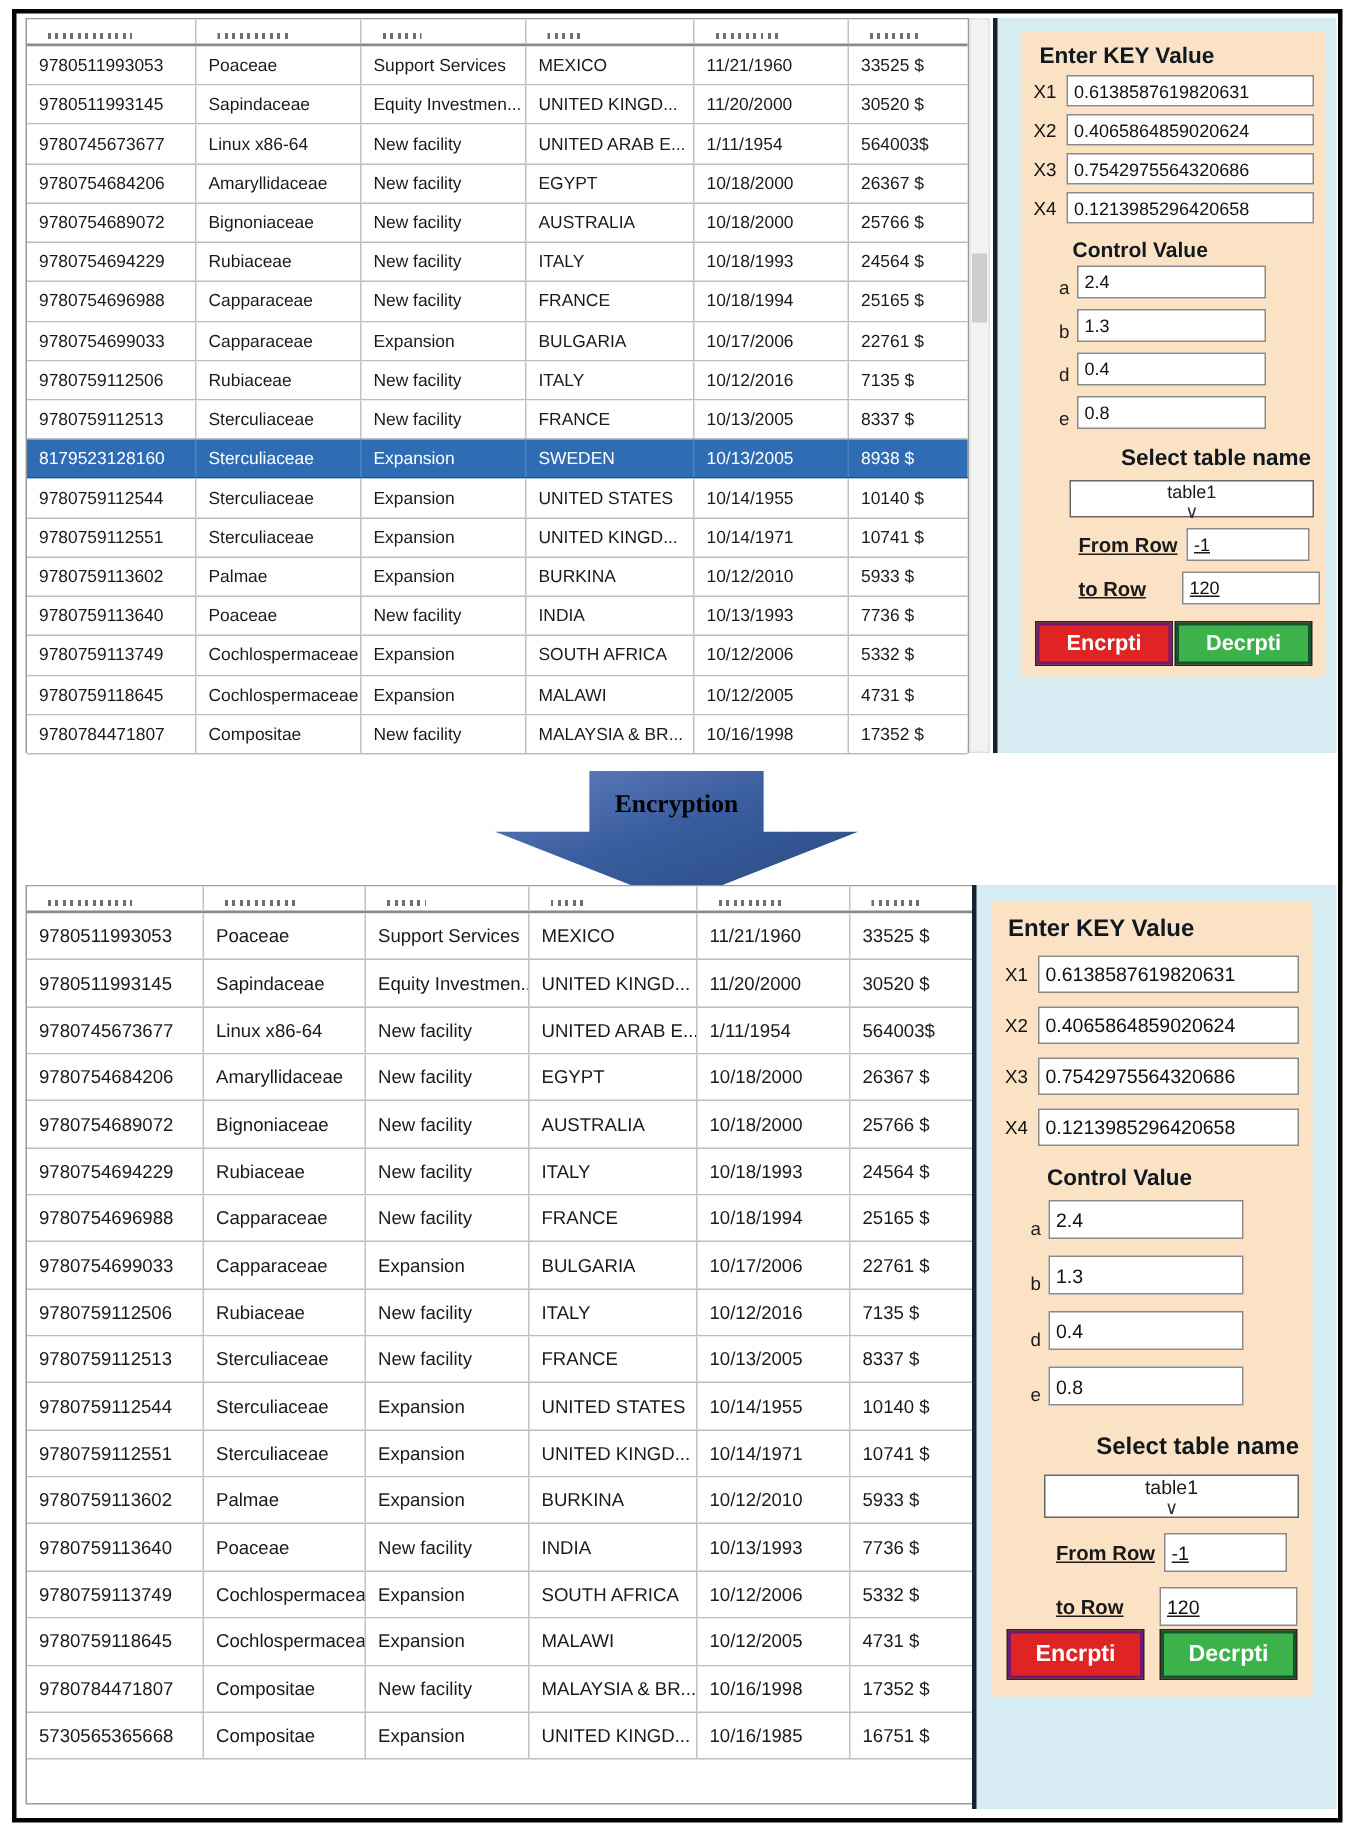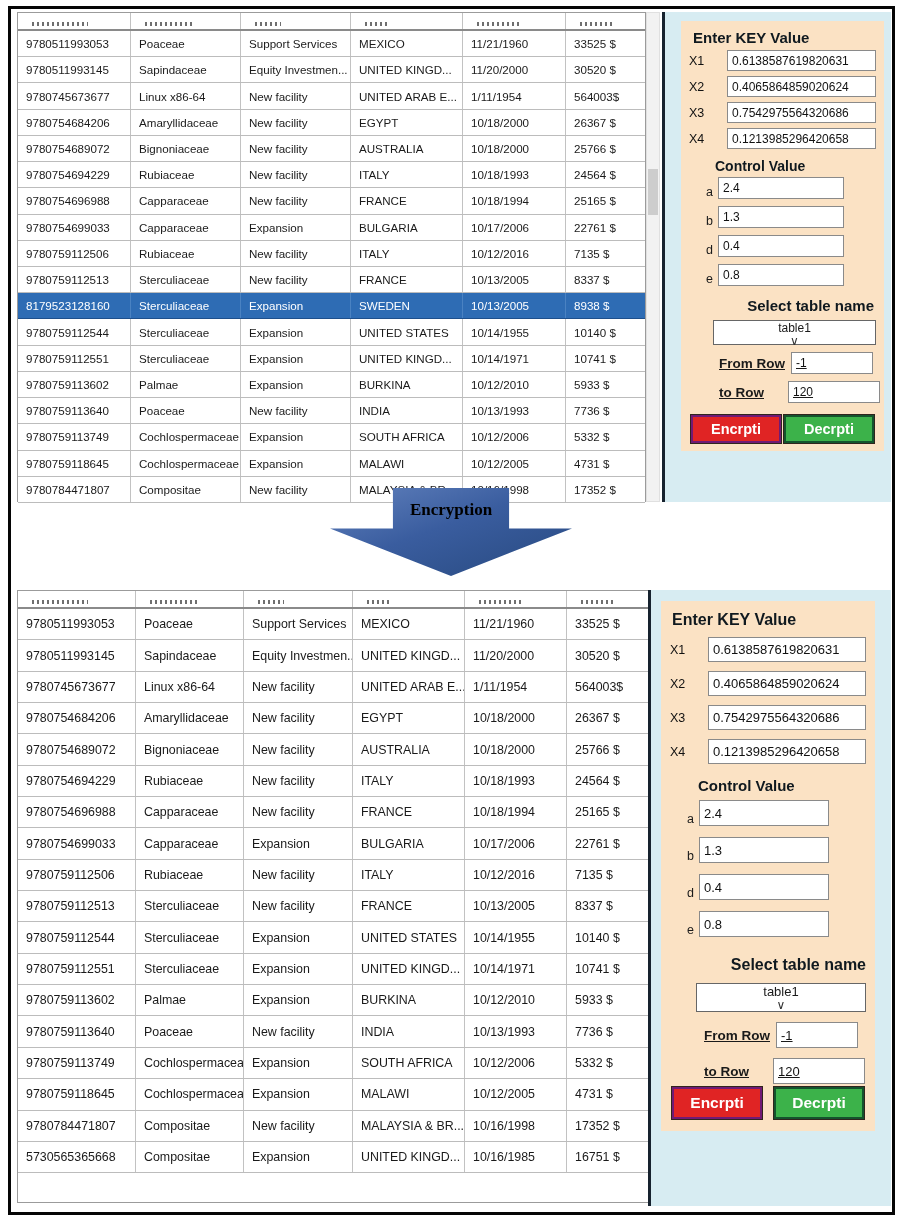--- a/index.html
+++ b/index.html
@@ -41,21 +41,21 @@
   .panel-blue.top{left:662px;top:12px;width:229px;height:490px;}
   .panel-blue.bot{left:648px;top:590px;width:243px;height:616px;}
   .panel-peach{position:absolute;background:#fbe2c4;box-sizing:border-box;display:flex;flex-direction:column;}
   .panel-blue.top .panel-peach{left:16px;top:9px;width:203px;height:430px;padding:6px 8px;}
   .panel-blue.bot .panel-peach{left:10px;top:11px;width:214px;height:530px;padding:8px 9px;}
 
   .p-title{font-weight:bold;color:#10191f;}
   .compact .p-title{font-size:15px;margin:2px 0 4px 4px;}
   .roomy  .p-title{font-size:16px;margin:2px 0 8px 2px;}
 
-  .key-row{display:flex;align-items:center;gap:16px;}
+  .key-row{display:flex;align-items:center;}
   .compact .key-row{margin-bottom:5px;}
   .roomy  .key-row{margin-bottom:9px;}
   .key-row .klabel{width:22px;font-size:12.5px;color:#111;flex:none;}
   .key-row input{flex:1;min-width:0;border:1px solid #8a8a8a;background:#fff;font-family:"Liberation Sans",sans-serif;padding:0 4px;color:#111;}
   .compact .key-row input{height:19px;font-size:12px;}
   .roomy  .key-row input{height:23px;font-size:13px;}
 
   .ctrl-title{font-weight:bold;color:#10191f;}
   .compact .ctrl-title{font-size:14px;margin:4px 0 3px 26px;}
   .roomy  .ctrl-title{font-size:15px;margin:4px 0 6px 28px;}
@@ -88,21 +88,21 @@
   .btn-row{display:flex;justify-content:space-between;margin-top:auto;}
   .compact .btn-row{padding:0 2px 2px 2px;}
   .roomy  .btn-row{padding:0 2px 4px 2px;}
   .btn{min-width:90px;color:#fff;font-weight:bold;font-family:"Liberation Sans",sans-serif;cursor:pointer;}
   .compact .btn{height:28px;font-size:14.5px;}
   .roomy  .btn{height:32px;font-size:15.5px;}
   .btn-enc{background:#e02424;border:2px solid #701a75;outline:1px solid #30241d;}
   .btn-dec{background:#3cb24a;border:2px solid #14532d;outline:1px solid #30241d;}
 
   
-  .arrow-wrap{position:absolute;left:330px;top:488px;width:242px;height:88px;}
+  .arrow-wrap{position:absolute;left:330px;top:514px;width:242px;height:88px;}
   .arrow-shape{position:absolute;inset:0;background:linear-gradient(160deg,#6181bd 0%,#3a5d9f 45%,#27497f 100%);
     clip-path:polygon(26% 0,74% 0,74% 46%,100% 46%,50% 100%,0 46%,26% 46%);}
   .arrow-label{position:absolute;top:12px;left:0;width:100%;text-align:center;
     font-family:"Liberation Serif",serif;font-weight:bold;font-size:17px;color:#000;}
 </style>
 </head>
 <body>
 
 <div class="frame"></div>
 

